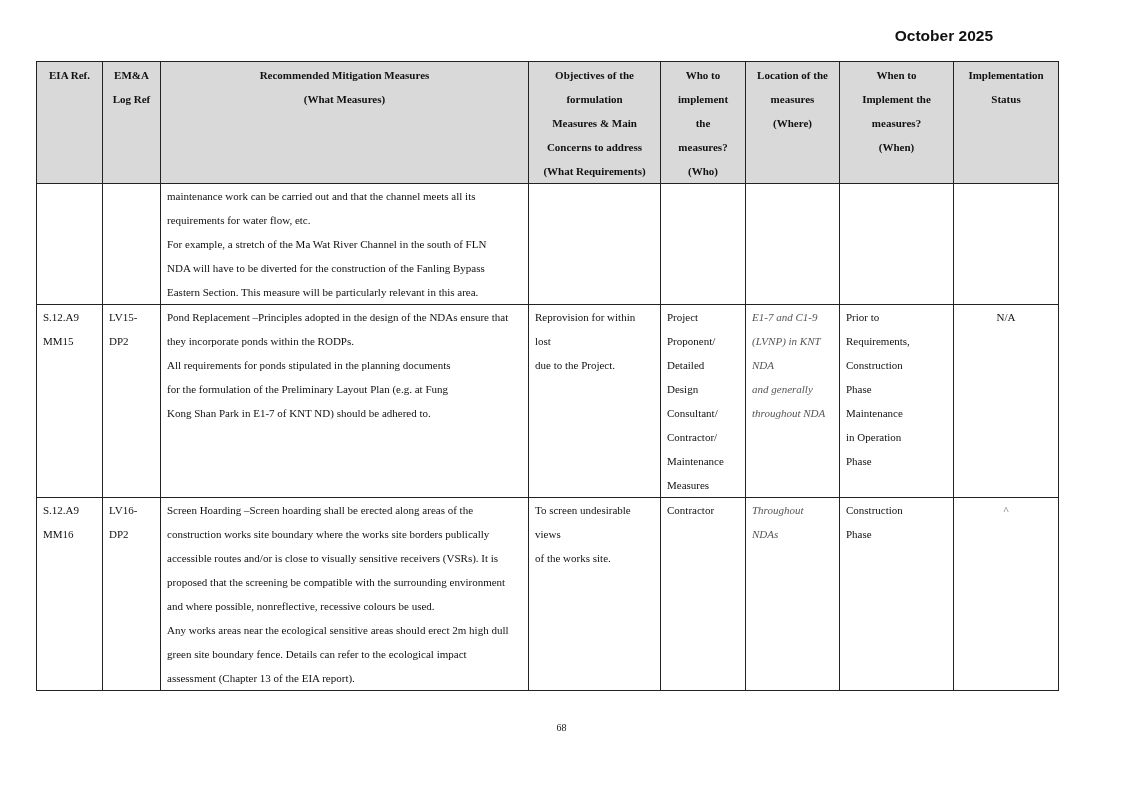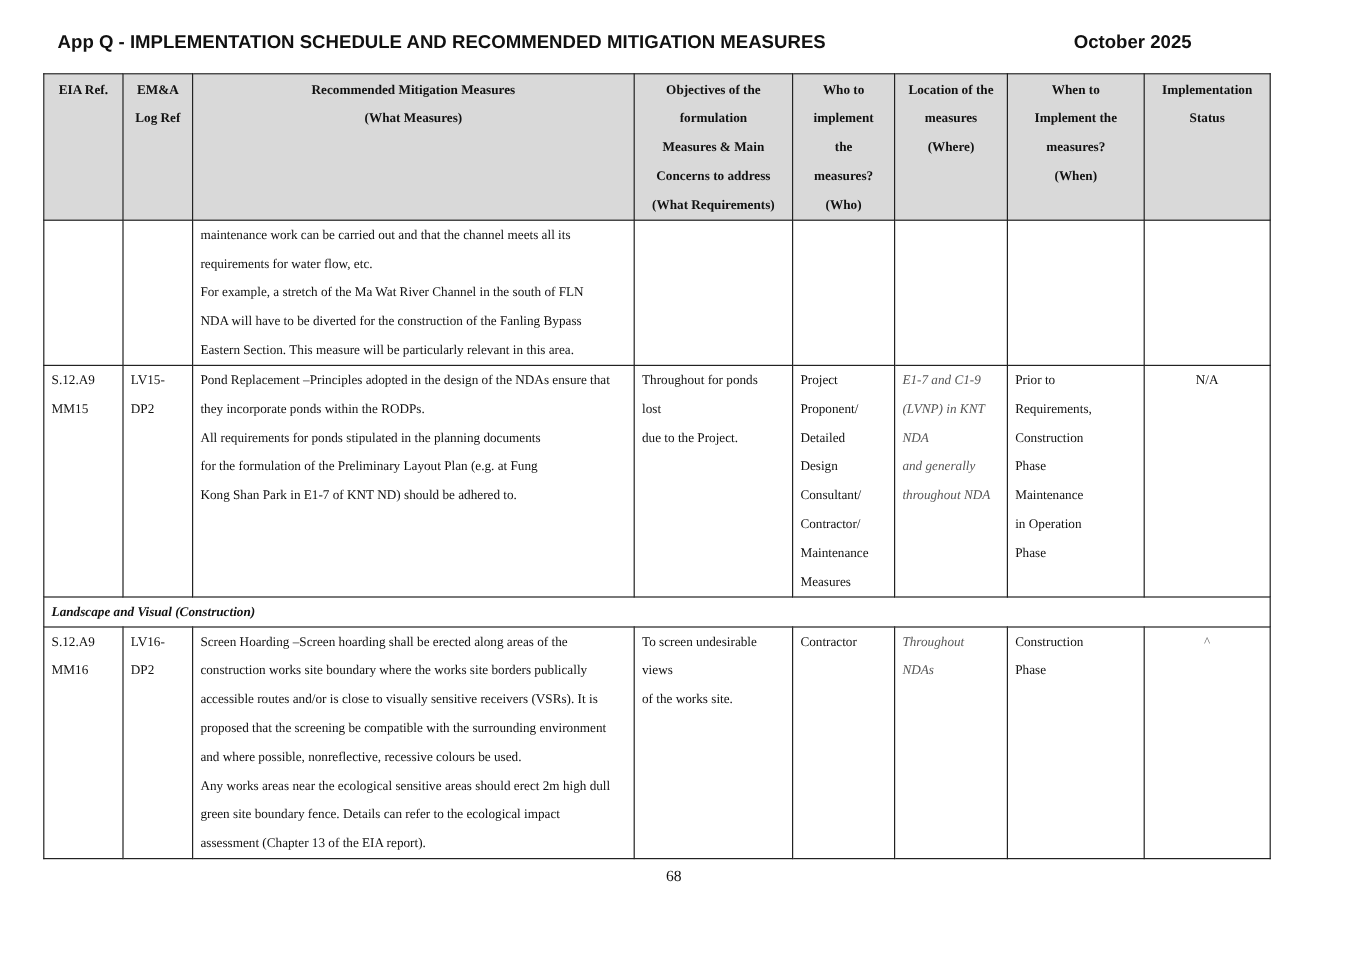--- a/index.html
+++ b/index.html
@@ -26,28 +26,27 @@
   table.schedule th .line { display: block; }
   .cell-lines .line { display: block; white-space: nowrap; }
   .italic-loc { font-style: italic; color: #555; }
   .center { text-align: center; }
   tr.cont td { height: 120px; }
   tr.mm15 td { height: 193px; }
   tr.section td { height: 25px; font-weight: bold; font-style: italic; padding-left: 6px; }
   tr.mm16 td { height: 193px; }
   .page-number {
     position: absolute; left: 0; width: 1123px; top: 722px; text-align: center;
-    font-size: 13px;
+    font-size: 10px;
   }
 </style>
 </head>
 <body>
 
 <div class="page-header">
-  <span class="title">App Q - IMPLEMENTATION SCHEDULE AND RECOMMENDED MITIGATION MEASURES</span>
   <span class="date">October 2025</span>
 </div>
 
 <table class="schedule">
   <colgroup>
     <col style="width:66px">
     <col style="width:58px">
     <col style="width:368px">
     <col style="width:132px">
     <col style="width:85px">
@@ -128,21 +127,21 @@
         <span class="line">DP2</span>
       </td>
       <td class="cell-lines">
         <span class="line">Pond Replacement –Principles adopted in the design of the NDAs ensure that</span>
         <span class="line">they incorporate ponds within the RODPs.</span>
         <span class="line">All requirements for ponds stipulated in the planning documents</span>
         <span class="line">for the formulation of the Preliminary Layout Plan (e.g. at Fung</span>
         <span class="line">Kong Shan Park in E1-7 of KNT ND) should be adhered to.</span>
       </td>
       <td class="cell-lines">
-        <span class="line">Throughout for ponds</span>
+        <span class="line">Reprovision for within</span>
         <span class="line">lost</span>
         <span class="line">due to the Project.</span>
       </td>
       <td class="cell-lines">
         <span class="line">Project</span>
         <span class="line">Proponent/</span>
         <span class="line">Detailed</span>
         <span class="line">Design</span>
         <span class="line">Consultant/</span>
         <span class="line">Contractor/</span>
@@ -163,23 +162,20 @@
         <span class="line">Phase</span>
         <span class="line">Maintenance</span>
         <span class="line">in Operation</span>
         <span class="line">Phase</span>
       </td>
       <td class="center">
         <span>N/A</span>
       </td>
     </tr>
 
-    <tr class="section">
-      <td colspan="8">Landscape and Visual (Construction)</td>
-    </tr>
 
     <tr class="mm16">
       <td class="cell-lines">
         <span class="line">S.12.A9</span>
         <span class="line">MM16</span>
       </td>
       <td class="cell-lines">
         <span class="line">LV16-</span>
         <span class="line">DP2</span>
       </td>

